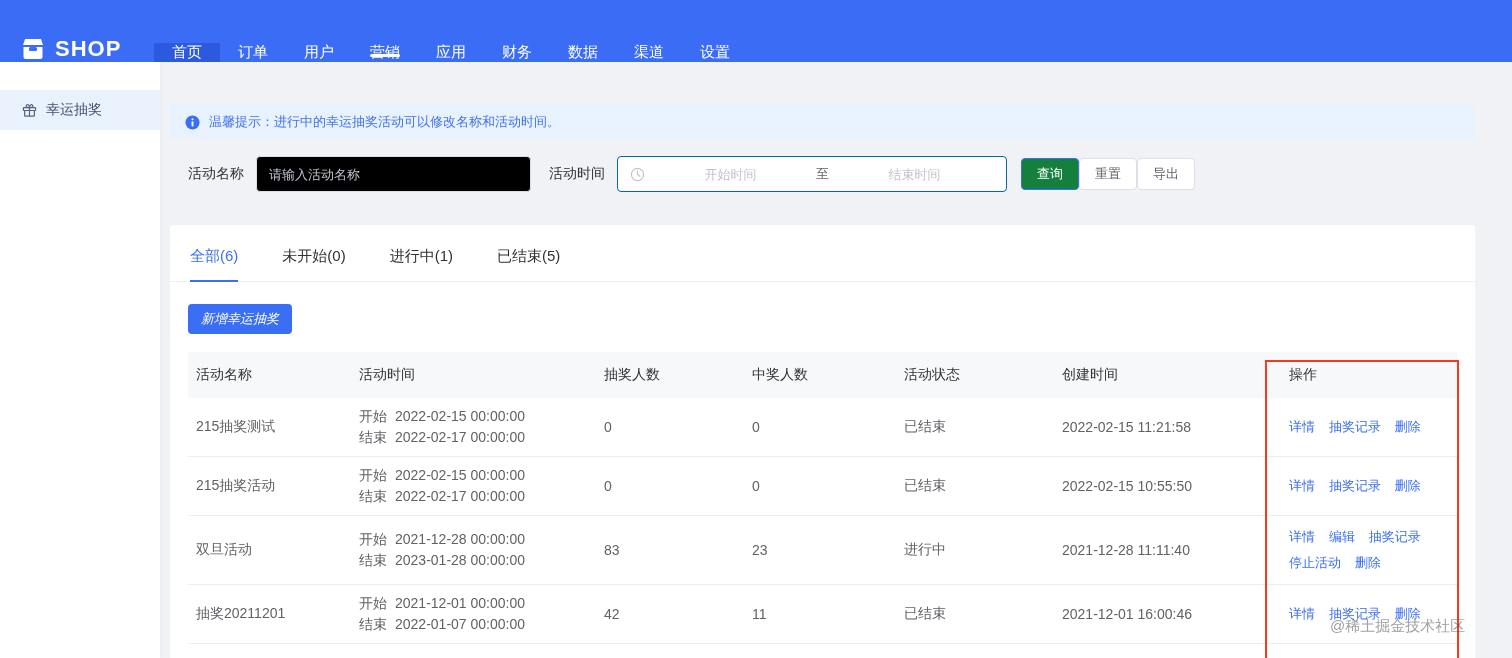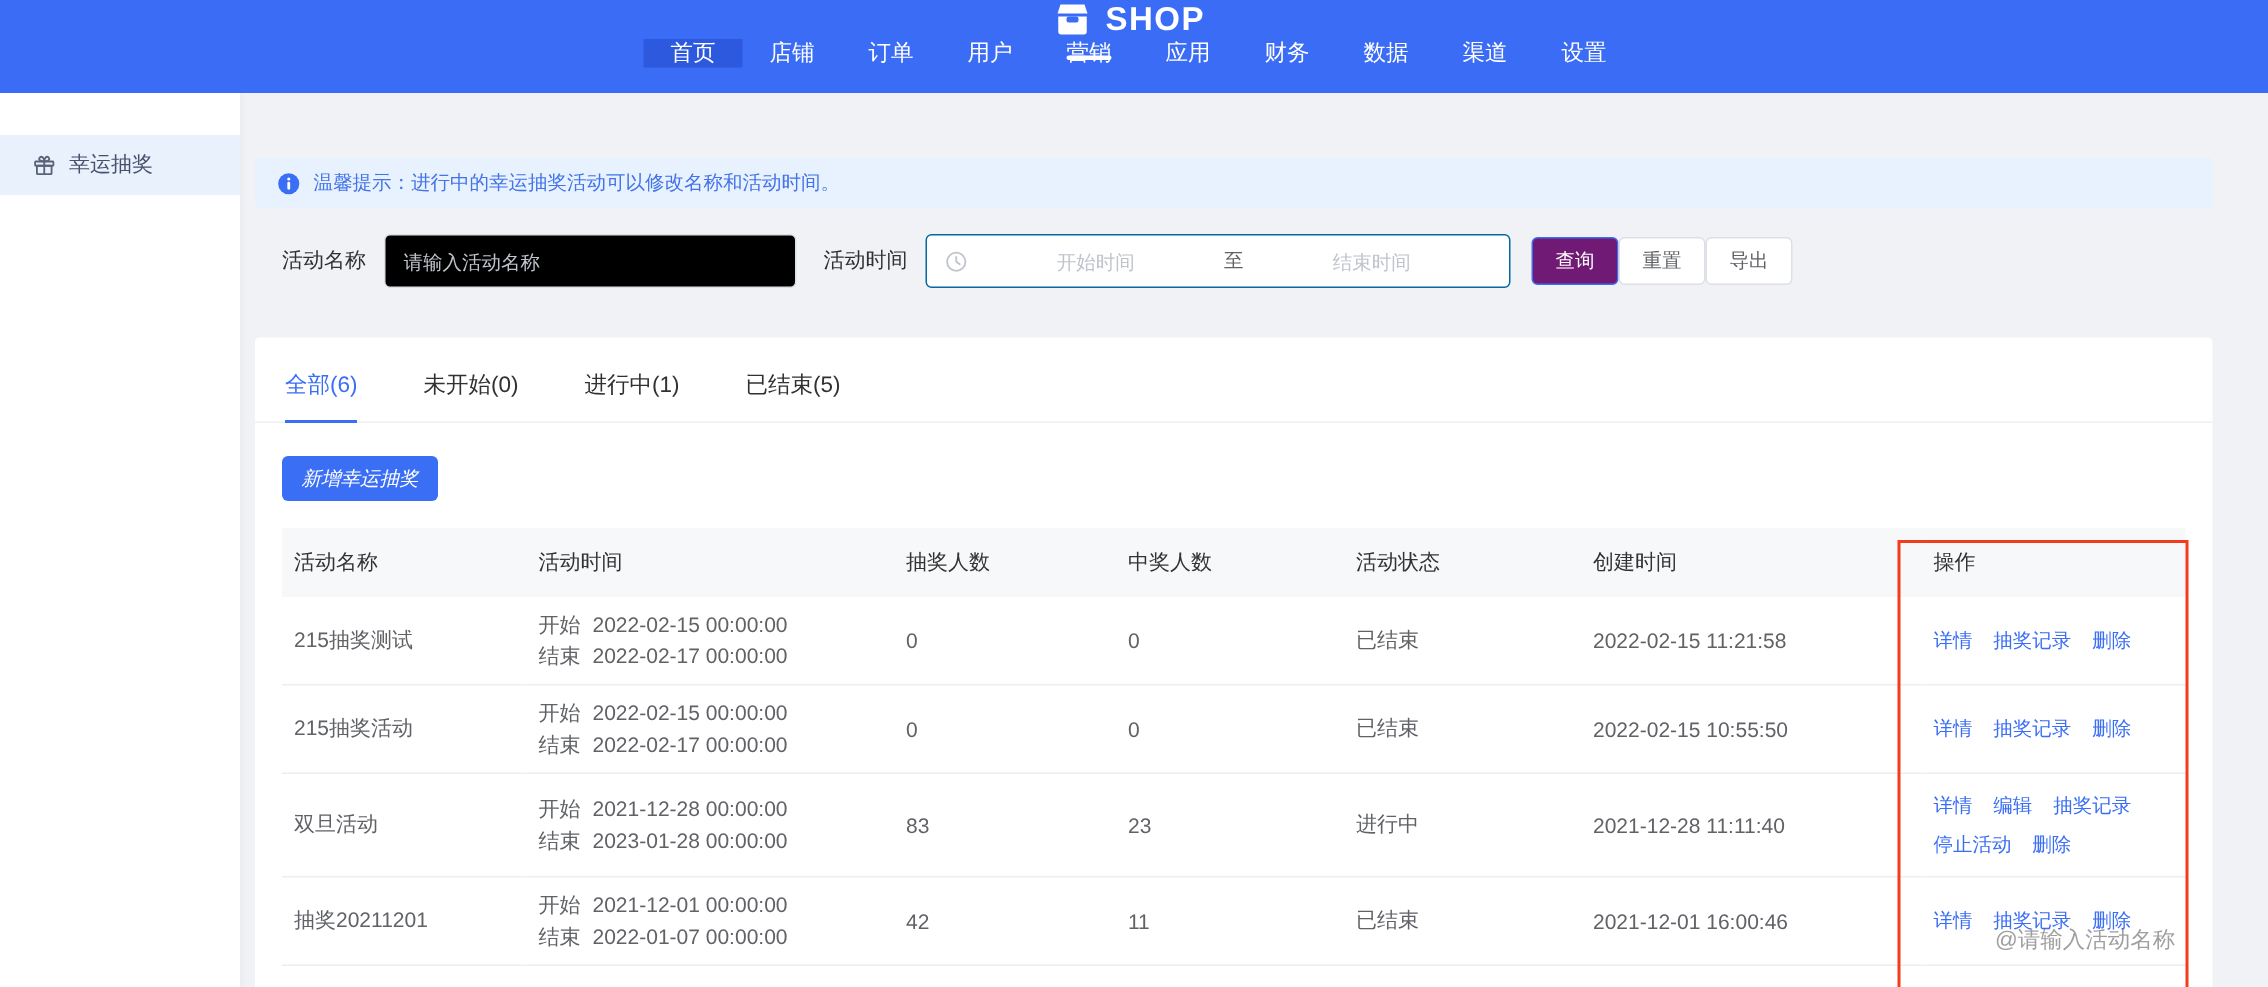--- a/index.html
+++ b/index.html
@@ -6,21 +6,21 @@
   html,body { width:1512px; height:658px; }
   body {
     position:relative; overflow:hidden;
     background:#f0f2f5;
     font-family:"Liberation Sans","DejaVu Sans",sans-serif;
     color:#303133;
   }
 
   
   .navbar { position:absolute; top:0; left:0; right:0; height:62px;
-    background:#3a6cf6; display:flex; align-items:center; color:#fff; z-index:20;flex-direction:column; }
+    background:#3a6cf6; display:flex; align-items:flex-end; color:#fff; z-index:20; }
   .logo { width:148px; display:flex; align-items:center; gap:9px; padding-left:20px; }
   .logo-text { font-size:22px; font-weight:bold; letter-spacing:1px; }
   .nav-items { display:flex; margin-left:6px; }
   .nav-item { padding:0 18px; display:flex; align-items:center; font-size:15px;
     cursor:pointer; position:relative; white-space:nowrap; }
   .nav-item.bg-active { background:#2c59dd; }
   .nav-item.underline-active::after { content:""; position:absolute; left:50%;
     transform:translateX(-50%); bottom:5px; width:30px; height:3px; background:#fff; border-radius:2px; }
   .navbar-user { margin-left:auto; display:flex; align-items:center; padding-right:26px; font-size:15px; cursor:pointer; }
 
@@ -45,21 +45,21 @@
     padding:0 12px; font-size:13px; color:#606266; background:#000000; outline:none; }
   input::placeholder { color:#bfc4cc; }
   .date-range { width:390px; height:36px; border:1px solid #0369a1; border-radius:4px;
     background:#fff; display:flex; align-items:center; padding:0 12px; gap:6px; }
   .date-range input { border:none; outline:none; flex:1; min-width:0; text-align:center;
     font-size:13px; color:#606266; background:transparent; }
   .range-sep { color:#606266; font-size:13px; }
   .btn { height:32px; padding:0 15px; border-radius:4px; font-size:13px;
     border:1px solid #dcdfe6; background:#fff; color:#606266; cursor:pointer; 
     font-family:inherit; }
-  .btn-primary { background:#701a75; border-color:#3a6ef5; color:#fff; margin-left:14px; }
+  .btn-primary { background:#15803d; border-color:#3a6ef5; color:#fff; margin-left:14px; }
 
   
   .card { margin-top:33px; background:#fff; border-radius:3px; min-height:470px; }
   .tabs { display:flex; padding:22px 20px 0; border-bottom:1px solid #eef0f4; }
   .tab { margin-right:44px; padding-bottom:15px; font-size:15px; color:#303133;
     cursor:pointer; position:relative; white-space:nowrap; }
   .tab.active { color:#3a6ef5; }
   .tab.active::after { content:""; position:absolute; left:0; right:0; bottom:-1px;
     height:2px; background:#3a6ef5; }
   .add-btn { margin:22px 0 18px 18px; height:30px; padding:0 13px; background:#3a6ef5;
@@ -96,23 +96,20 @@
         <path d="M3 8 L5 2 H21 L23 8 Z" fill="#fff"></path>
         <path d="M3.5 10 H22.5 V20 a2 2 0 0 1 -2 2 H5.5 a2 2 0 0 1 -2 -2 Z" fill="#fff"></path>
         <rect x="9" y="10" width="8" height="4" rx="1.5" fill="#3a6cf6"></rect>
       </svg>
     </span>
     <span class="logo-text">SHOP</span>
   </div>
   <div class="nav-items">
     <div class="nav-item bg-active">
         <span>首页</span>
-      </div>
-    <div class="nav-item">
-        <span>店铺</span>
       </div>
     <div class="nav-item">
         <span>订单</span>
       </div>
     <div class="nav-item">
         <span>用户</span>
       </div>
     <div class="nav-item underline-active">
         <span>营销</span>
       </div>
@@ -293,13 +290,13 @@
             </td>
           </tr>
 
         </tbody>
       </table>
     </div>
   </div>
 </div>
 
 <div class="annotation-rect"></div>
-<div class="watermark">@请输入活动名称</div>
+<div class="watermark">@稀土掘金技术社区</div>
 
 </body></html>

